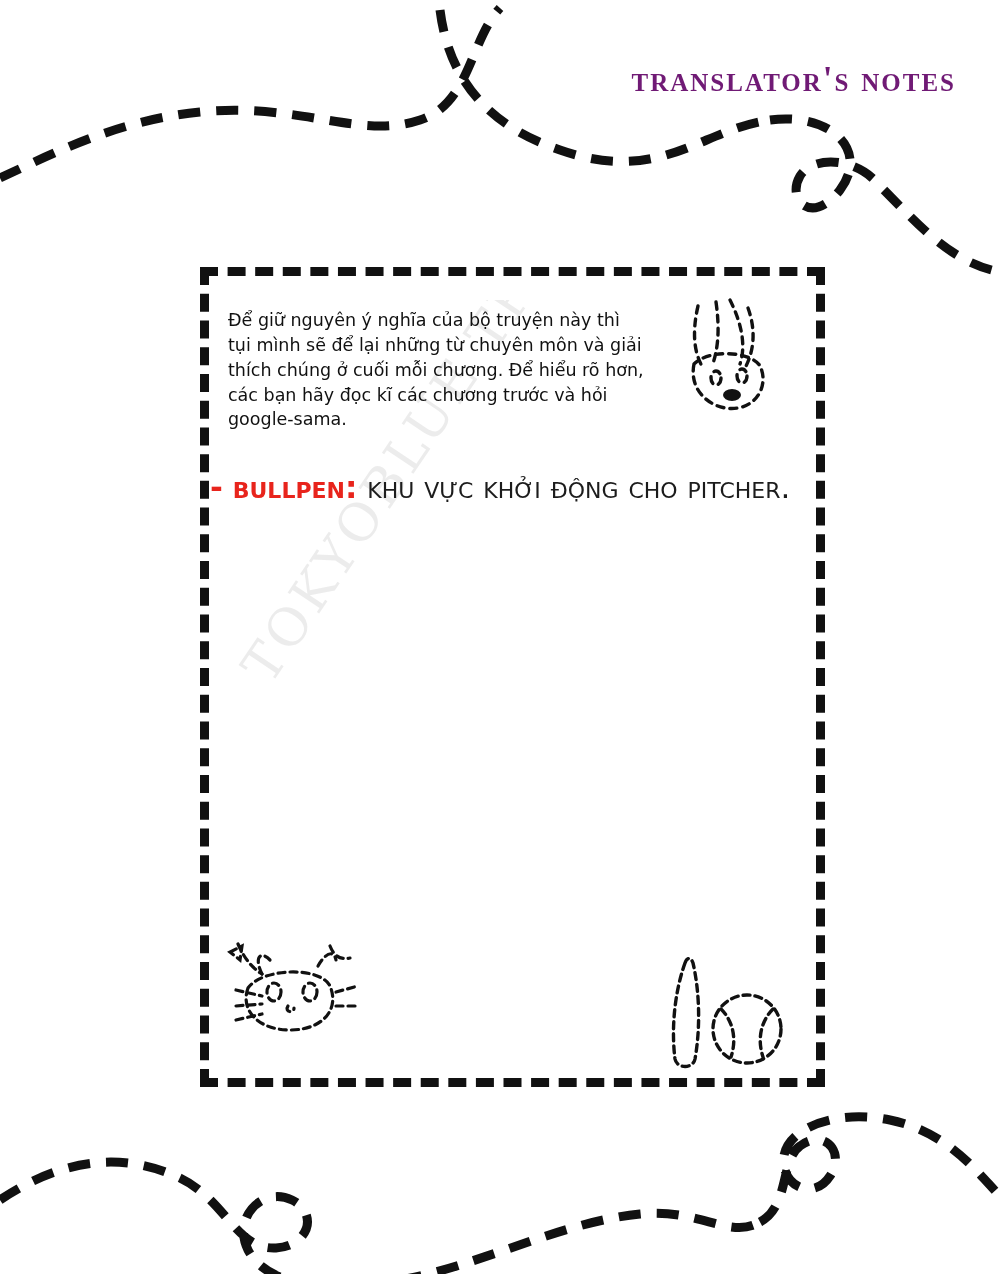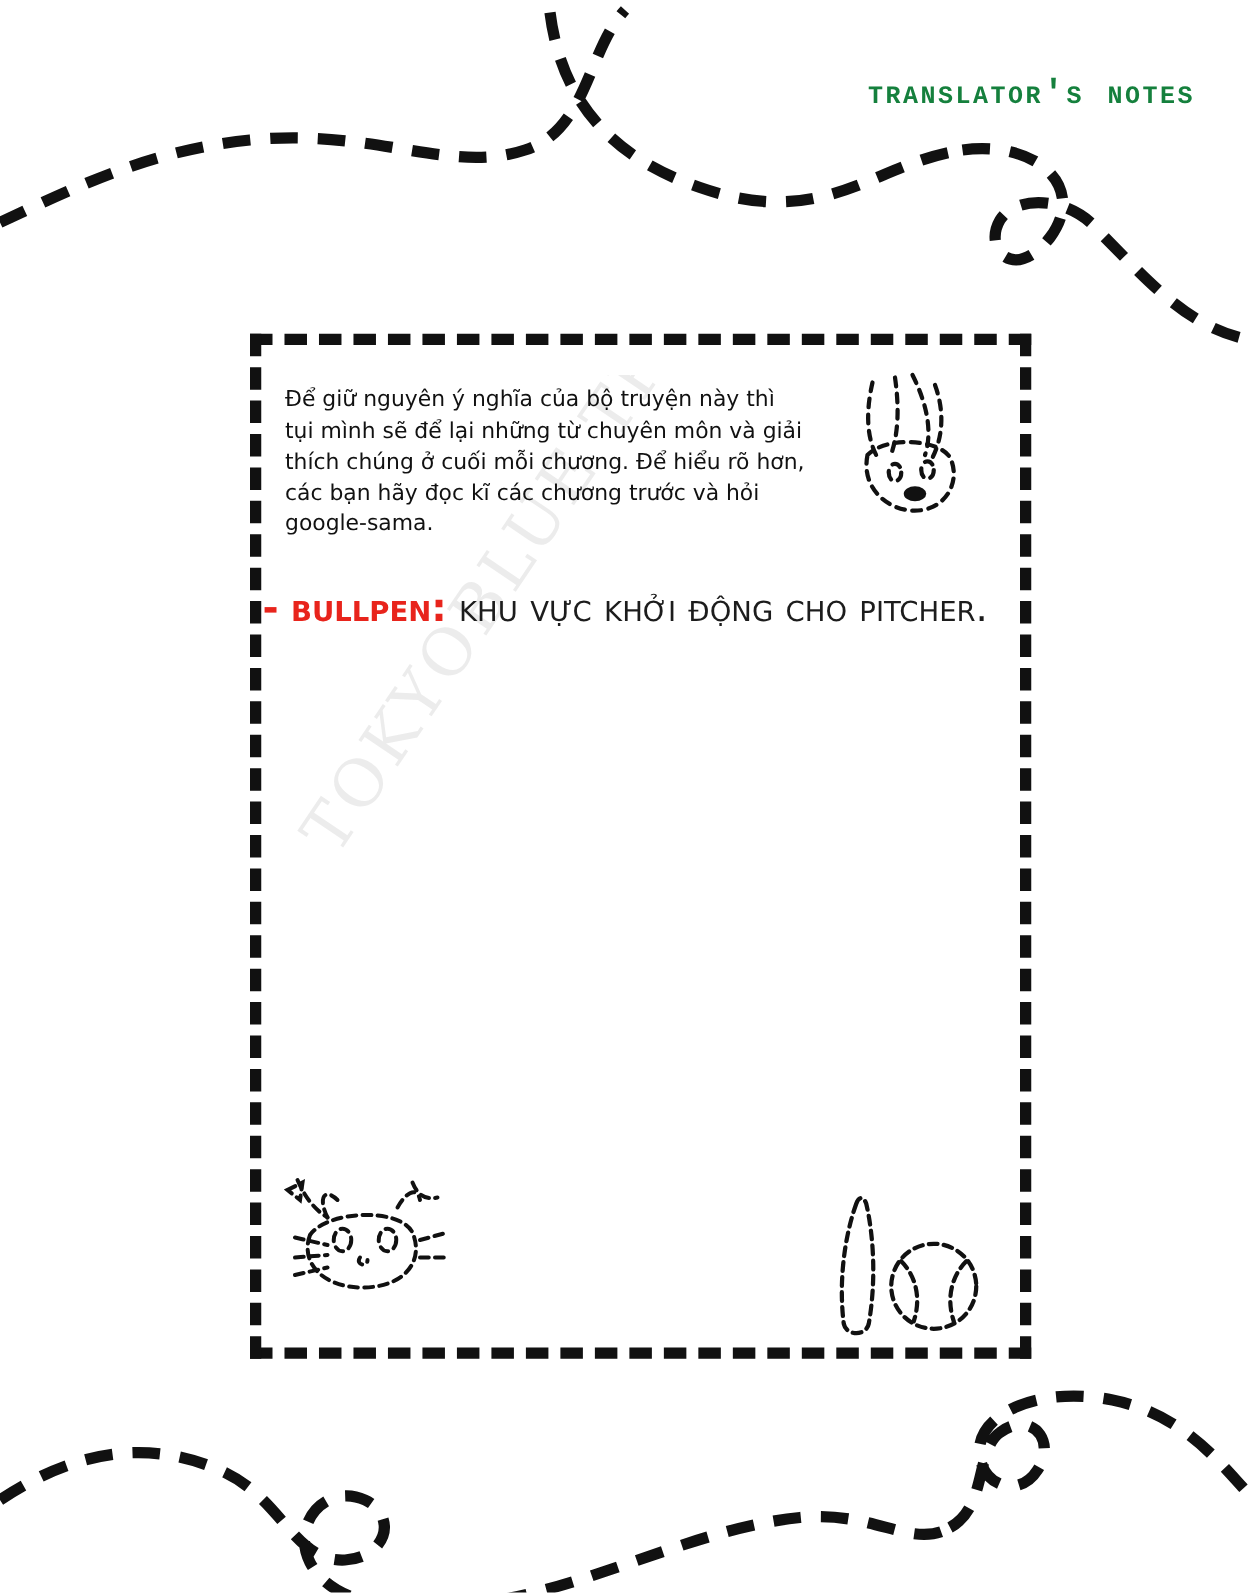--- a/index.html
+++ b/index.html
@@ -21,25 +21,25 @@
     position: absolute;
     inset: 0;
     pointer-events: none;
   }
 
   
   .page-title {
     position: absolute;
     top: 60px;
     right: 44px;
-    font-family: Liberation Mono, monospace;
-    font-size: 28px;
+    font-family: Liberation Serif, serif;
+    font-size: 35px;
     font-weight: bold;
     letter-spacing: 2px;
-    color: #15803d;
+    color: #701a75;
     font-variant: small-caps;
     text-transform: lowercase;
     white-space: nowrap;
   }
 
   
   .note-box {
     position: absolute;
     left: 200px;
     top: 267px;

